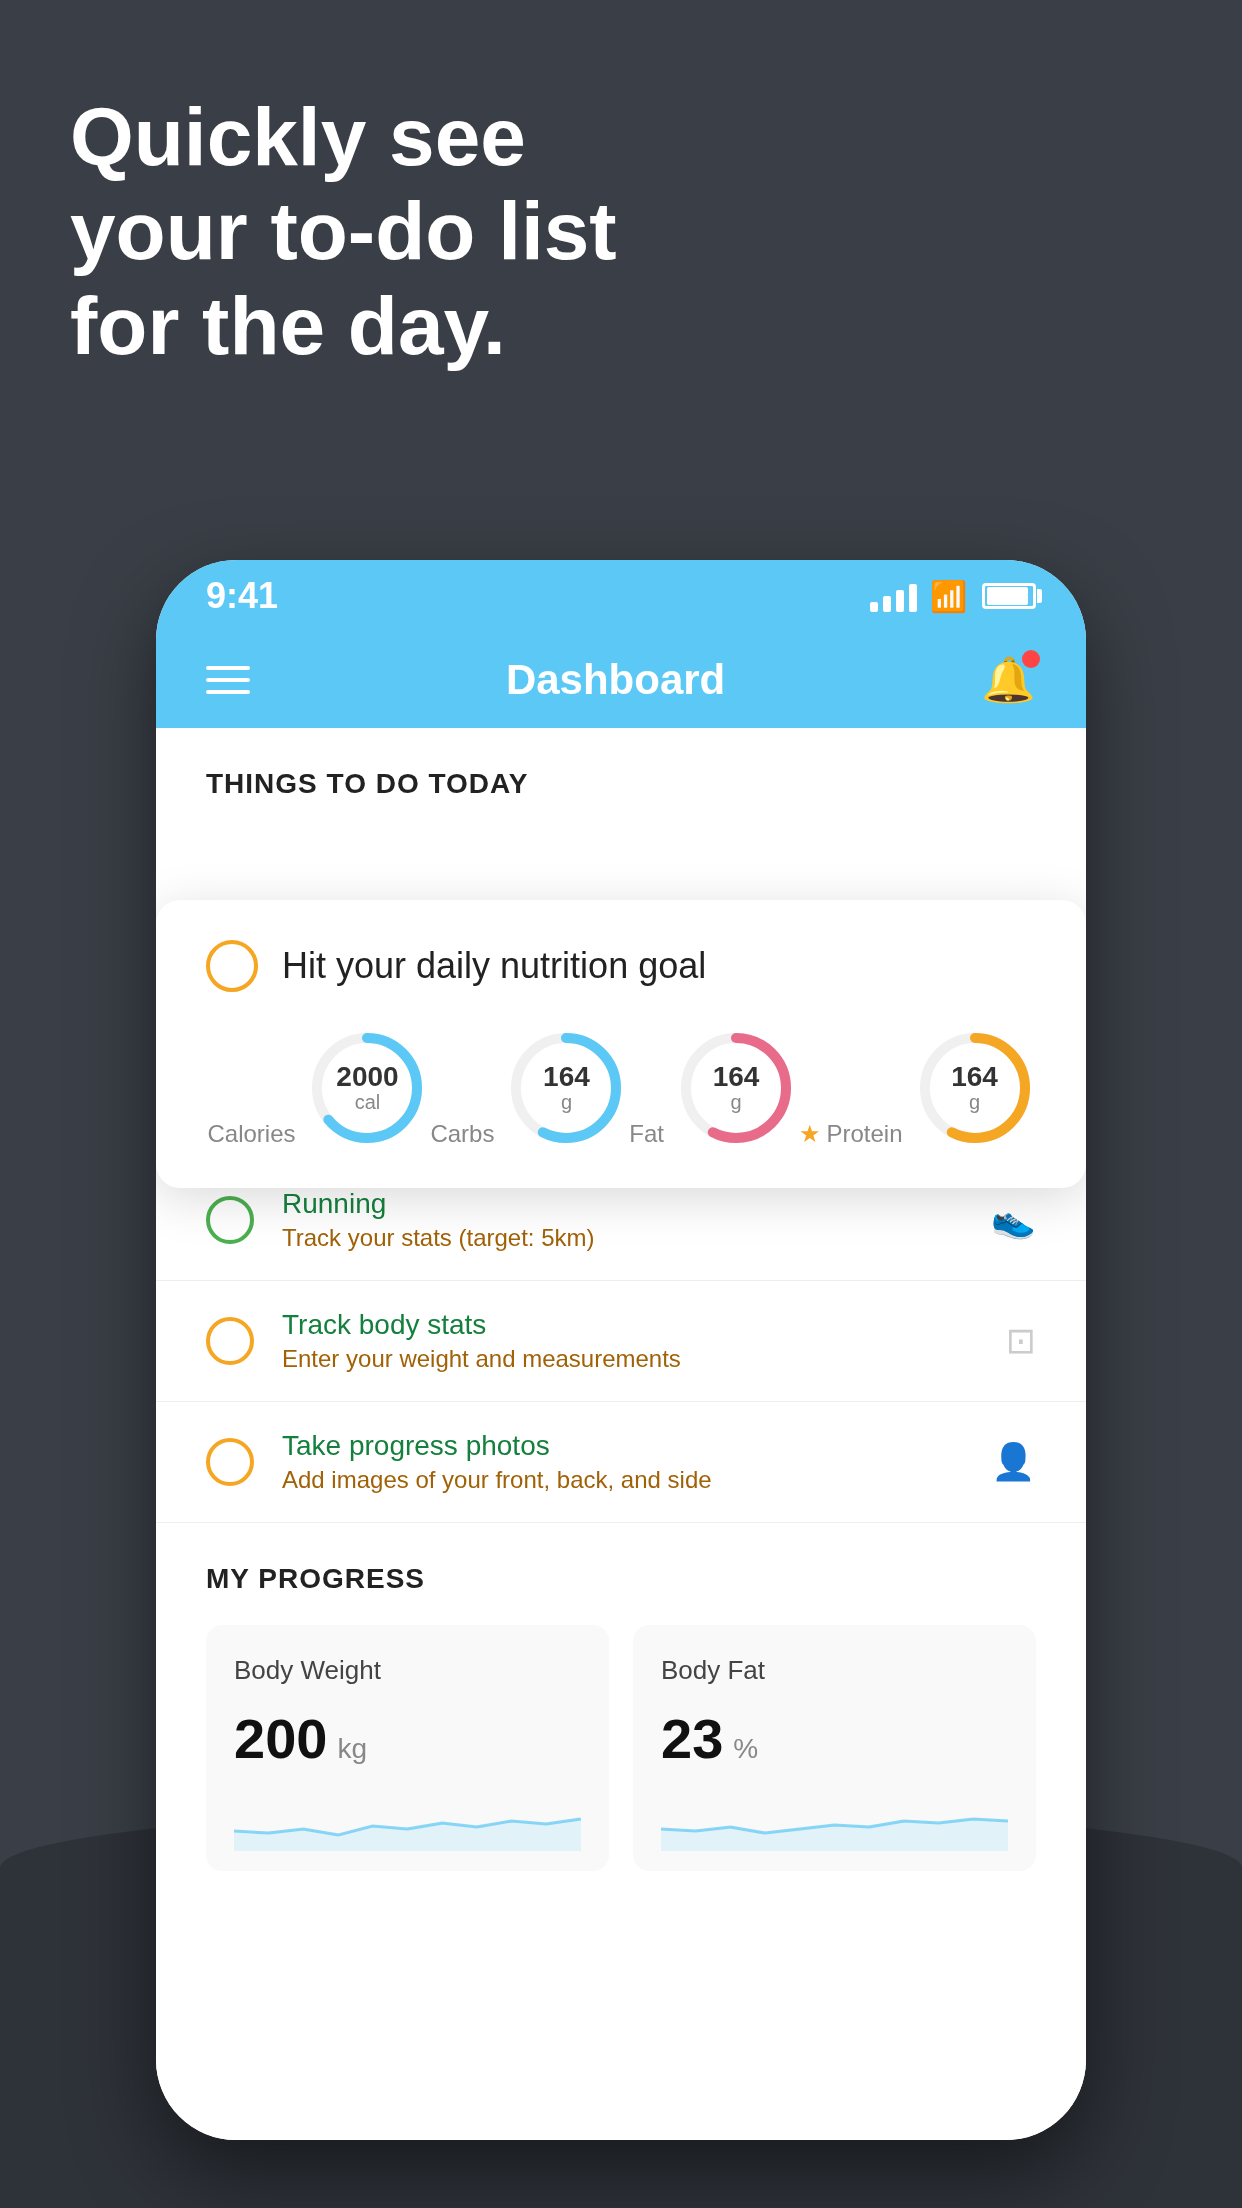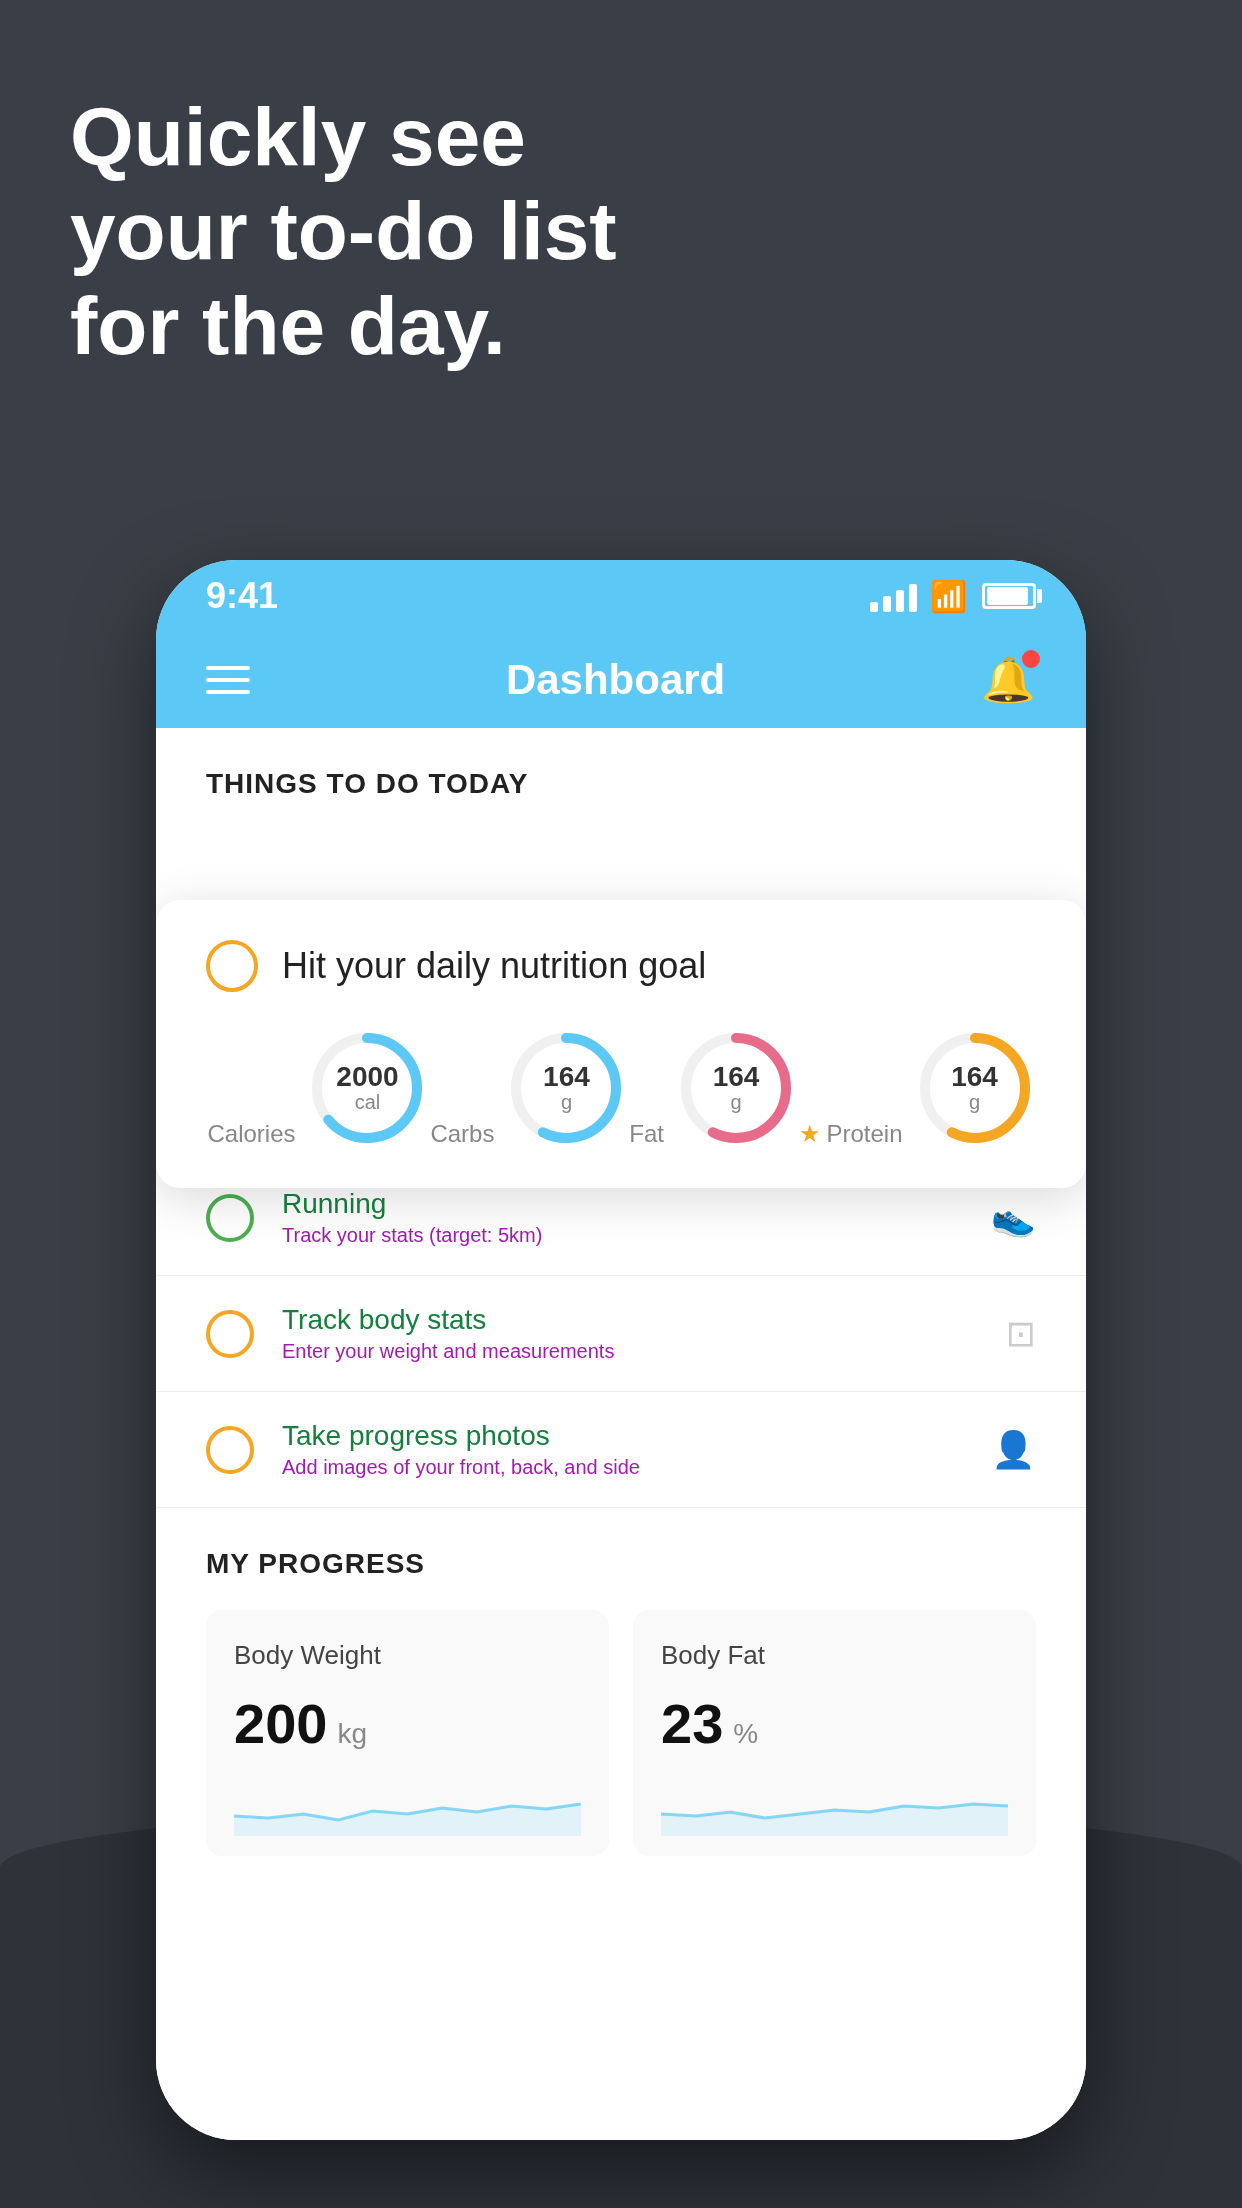--- a/index.html
+++ b/index.html
@@ -280,22 +280,22 @@
     }
     .todo-text-block {
       flex: 1;
     }
     .todo-main-text {
       font-size: 28px;
       font-weight: 400;
       color: #15803d;
     }
     .todo-sub-text {
-      font-size: 20px;
-      color: #a21caf;
+      font-size: 24px;
+      color: #a16207;
       margin-top: 4px;
     }
     .todo-icon {
       color: #ccc;
       font-size: 36px;
     }
 
     
     .progress-section {
       background: white;

